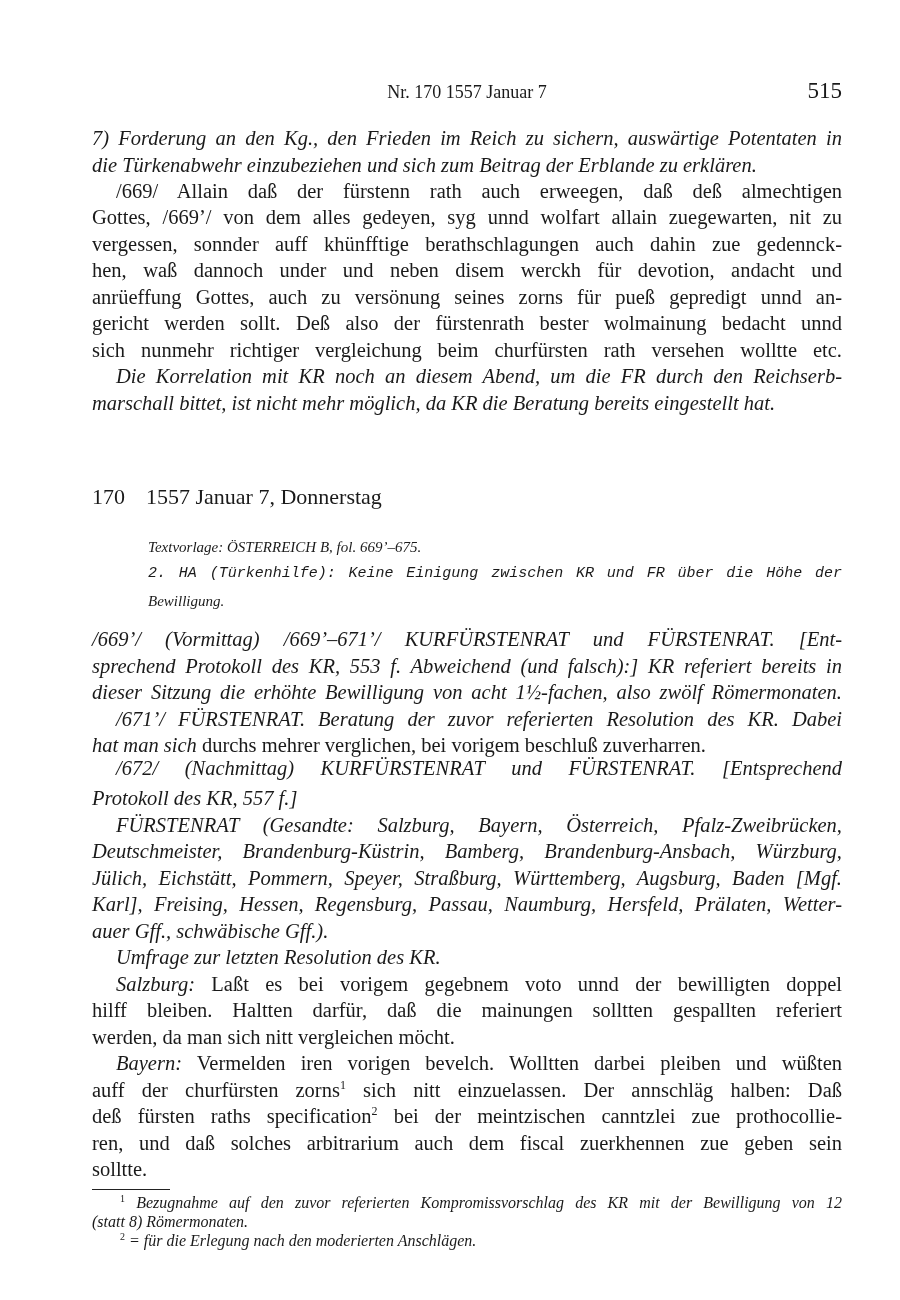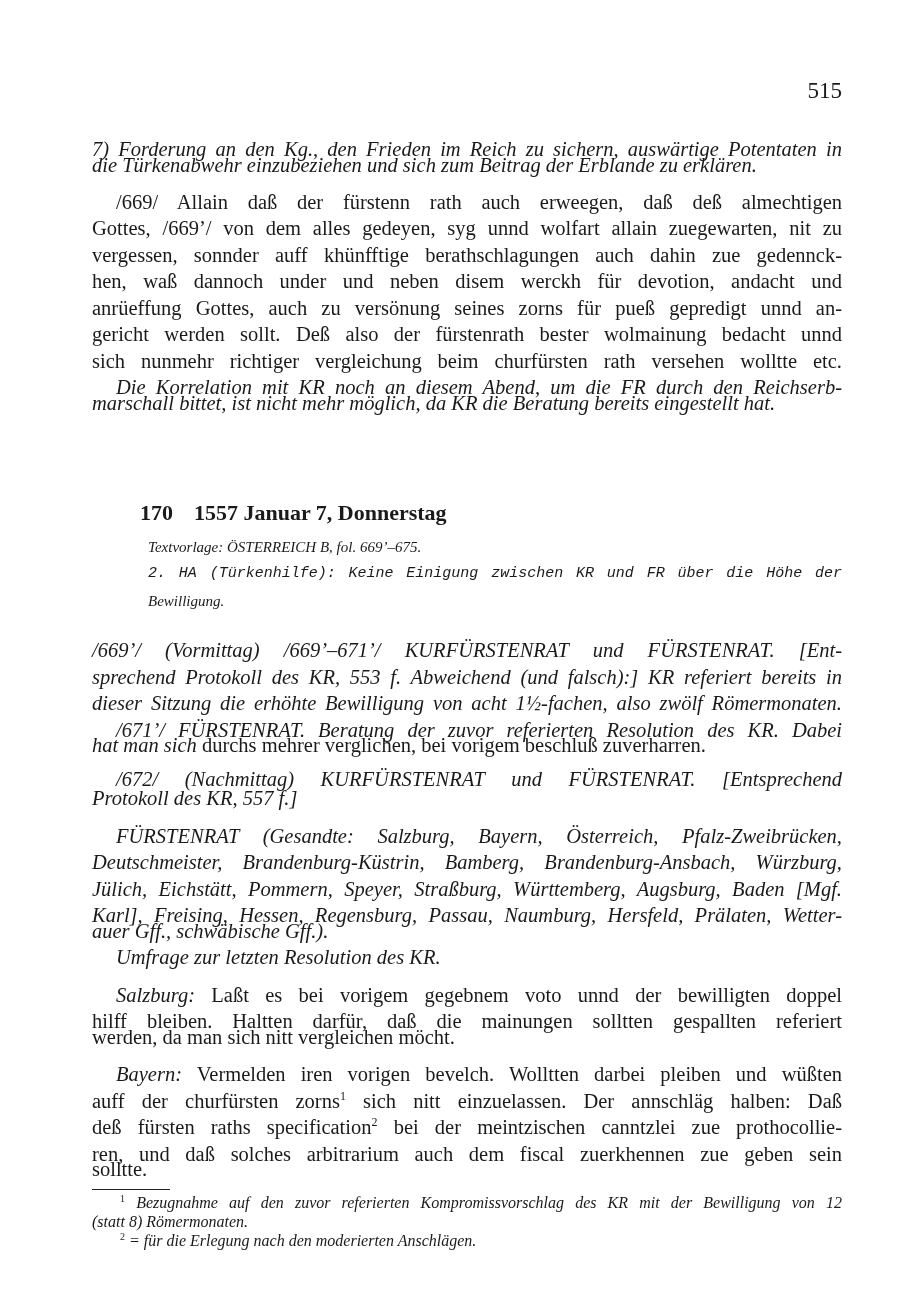--- a/index.html
+++ b/index.html
@@ -3,37 +3,38 @@
 <meta charset="utf-8">
 <style>
   html, body { margin:0; padding:0; background:#ffffff; }
   body { width:900px; height:1300px; position:relative; overflow:hidden;
          font-family:"Liberation Serif","DejaVu Serif",serif; color:#1a1a1a; }
   .page { position:absolute; left:92px; top:0; width:750px; }
   .header { position:absolute; top:78px; left:0; width:750px; height:28px; }
   .running-head { position:absolute; left:0; width:750px; text-align:center; font-size:18px; top:4px; }
   .page-no { position:absolute; right:0; top:0; font-size:23px;margin-left:12px; }
   .line { position:absolute; left:0; width:750px; font-size:20.5px; line-height:26.5px; white-space:nowrap; }
-  .j { text-align:justify; text-align-last:justify; white-space:normal;margin-top:11px; }
+  .j { text-align:justify; text-align-last:justify; white-space:normal; }
   .i { font-style:italic; }
   .ind { padding-left:24px; box-sizing:border-box; }
-  .sec-title { position:absolute; left:0; top:500px; font-size:22px; font-weight:bold;margin-left:48px; }
+  .sec-title { position:absolute; left:0; top:484px; font-size:22px; font-weight:normal; }
   .sec-title .num { display:inline-block; width:54px; }
   .meta { position:absolute; left:56px; width:694px; font-size:15px; line-height:26.5px; font-style:italic; }
   sup { font-size:12px; line-height:0; }
   .fn-rule { position:absolute; left:0; top:1189px; width:78px; border-top:1px solid #222; }
   .fn { position:absolute; left:0; width:750px; font-size:16px; line-height:19px; font-style:italic; white-space:nowrap; }
   .fn sup { font-style:normal; font-size:10px; }
 </style>
 </head>
 <body>
 
 <div class="page">
 
   <div class="header">
+    <div class="running-head">Nr. 170   1557 Januar 7</div>
     <div class="page-no">515</div>
   </div>
 
   <div class="line i j" style="top:125px">7) Forderung an den Kg., den Frieden im Reich zu sichern, auswärtige Potentaten in</div>
   <div class="line i" style="top:152px">die Türkenabwehr einzubeziehen und sich zum Beitrag der Erblande zu erklären.</div>
 
   <div class="line j ind" style="top:178px">/669/ Allain daß der fürstenn rath auch erweegen, daß deß almechtigen</div>
   <div class="line j" style="top:204px">Gottes, /669’/ von dem alles gedeyen, syg unnd wolfart allain zuegewarten, nit zu</div>
   <div class="line j" style="top:231px">vergessen, sonnder auff khünfftige berathschlagungen auch dahin zue gedennck-</div>
   <div class="line j" style="top:257px">hen, waß dannoch under und neben disem werckh für devotion, andacht und</div>

